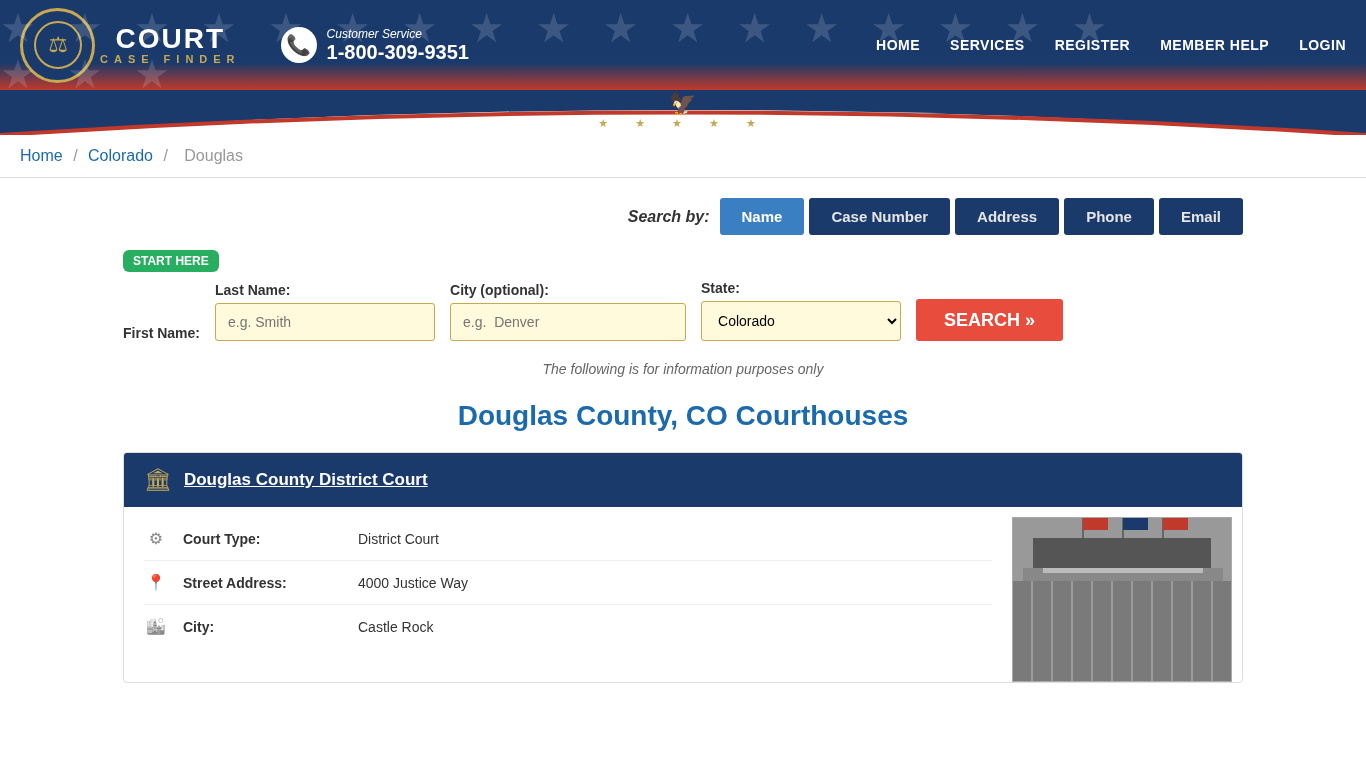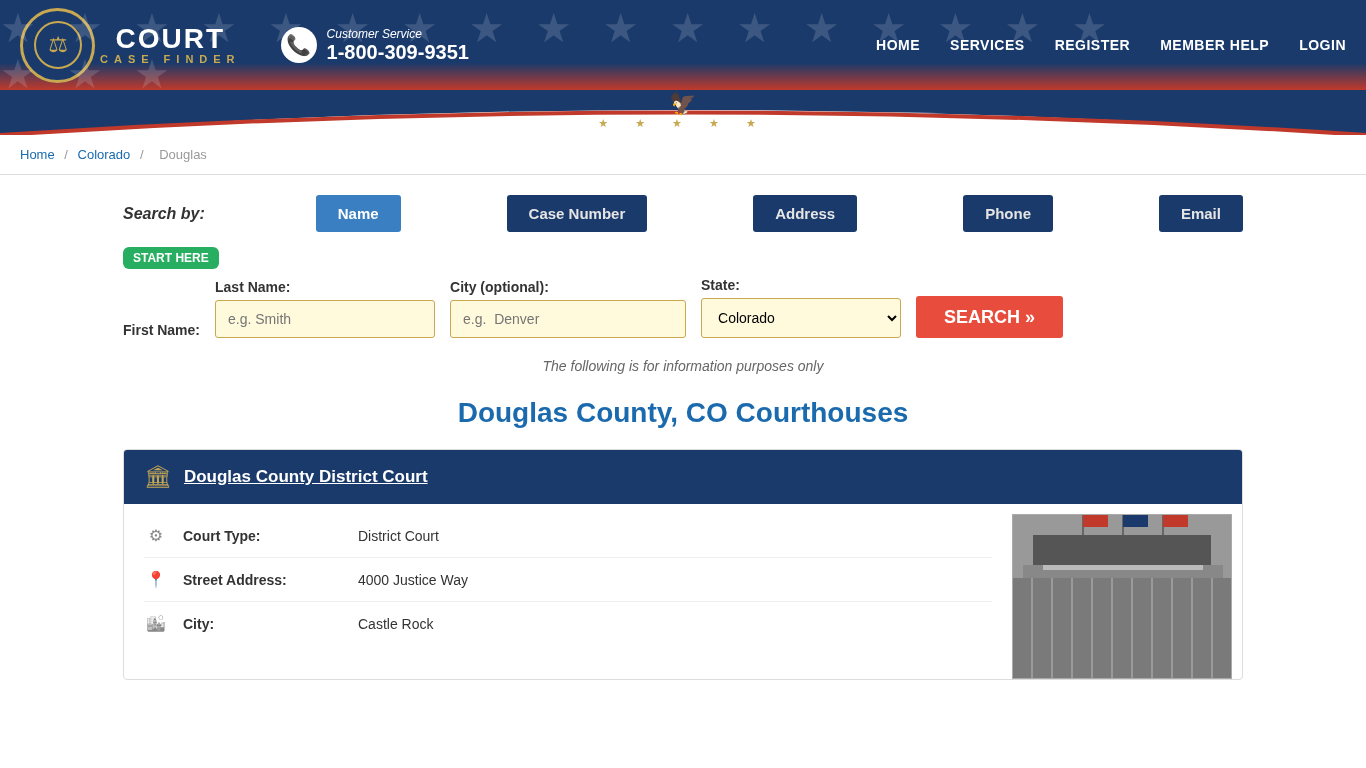--- a/index.html
+++ b/index.html
@@ -96,21 +96,21 @@
       text-decoration: none;
       font-weight: bold;
       font-size: 14px;
       letter-spacing: 0.5px;
     }
 
     
     .breadcrumb {
       padding: 12px 20px;
       border-bottom: 1px solid #ddd;
-      font-size: 13px;
+      font-size: 16px;
     }
     .breadcrumb a { color: #1a6aad; text-decoration: none; }
     .breadcrumb span { color: #999; margin: 0 6px; }
 
     
     .main-content {
       max-width: 1200px;
       margin: 0 auto;
       padding: 20px 40px;
     }
@@ -120,21 +120,21 @@
       font-size: 32px;
       font-weight: bold;
       color: #1a3a6b;
       margin-bottom: 25px;
     }
 
     
     .search-by-row {
       display: flex;
       align-items: center;
-      justify-content: space-between;
+      justify-content: flex-end;
       gap: 5px;
       margin-bottom: 15px;
     }
     .search-by-label {
       font-weight: bold;
       font-style: italic;
       font-size: 16px;
       color: #333;
       margin-right: 5px;
     }

